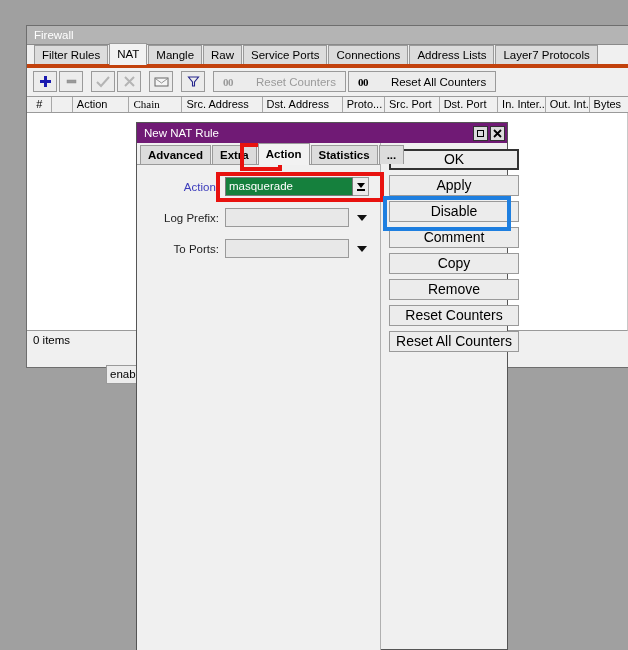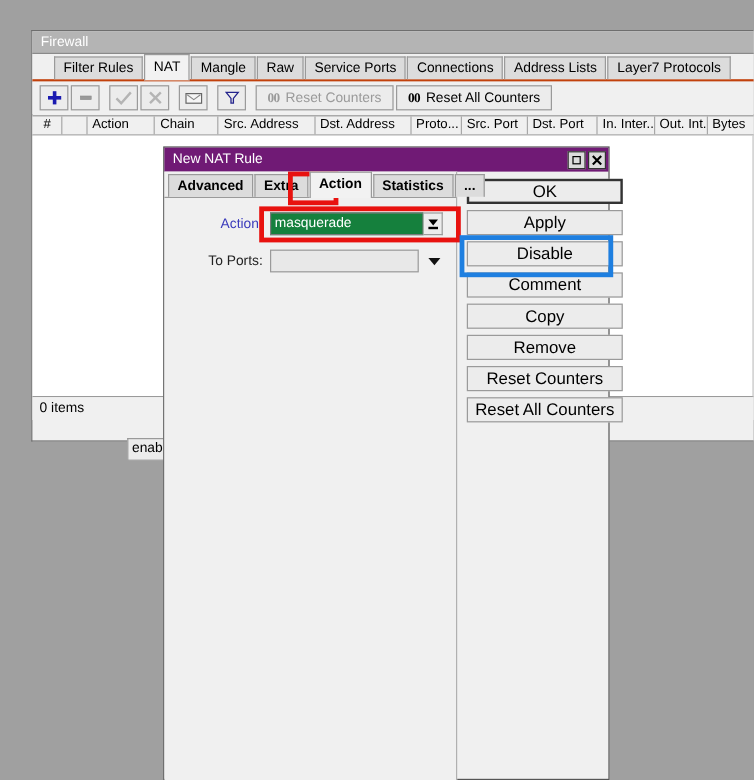--- a/index.html
+++ b/index.html
@@ -42,23 +42,23 @@
   #firewall-title-text {
     color: #ffffff;
     font-size: 11.5px;
   }
 
   
   .tabstrip {
     display: flex;
     align-items: flex-end;
     height: 23px;
-    padding-left: 18px;
-    background: #f0f0f0;
-    border-bottom: 2px solid #c2410c;
+    padding-left: 7px;
+    background: #f0f0f0;
+    border-bottom: 4px solid #c2410c;
     box-sizing: border-box;
   }
   .tab {
     height: 19px;
     line-height: 18px;
     padding: 0 7px;
     background: #dcdcdc;
     border: 1px solid #9a9a9a;
     border-bottom: none;
     margin-right: 1px;
@@ -96,20 +96,21 @@
     justify-content: center;
     box-sizing: border-box;
     cursor: default;
   }
   .tbtn.sep-gap { margin-left: 6px; }
   .tbtn.wide {
     width: auto;
     padding: 0 9px;
     font-size: 11.5px;
     color: #9a9a9a;
+    gap: 18px;
   }
   .tbtn.wide.on { color: #000; }
   .tbtn.wide .ctr-num {
     font-family: "Liberation Serif", serif;
     font-weight: bold;
     font-size: 11px;
     margin-right: 5px;
     letter-spacing: -0.5px;
   }
 
@@ -418,21 +419,21 @@
     <div class="tbtn wide on">
       <span class="ctr-num">00</span>
       <span>Reset All Counters</span>
     </div>
   </div>
 
   <div id="firewall-colheaders">
     <div class="colhdr" style="width:28px;text-align:center;padding-left:0;">#</div>
     <div class="colhdr" style="width:22px;"></div>
     <div class="colhdr" style="width:62px;">Action</div>
-    <div class="colhdr" style="width:58px;">Chain</div>
+    <div class="colhdr" style="width:58px;font-family:Liberation Serif, serif;">Chain</div>
     <div class="colhdr" style="width:88px;">Src. Address</div>
     <div class="colhdr" style="width:88px;">Dst. Address</div>
     <div class="colhdr" style="width:46px;">Proto...</div>
     <div class="colhdr" style="width:60px;">Src. Port</div>
     <div class="colhdr" style="width:64px;">Dst. Port</div>
     <div class="colhdr" style="width:52px;">In. Inter...</div>
     <div class="colhdr" style="width:48px;">Out. Int...</div>
     <div class="colhdr" style="width:42px;border-right:none;">Bytes</div>
   </div>
 
@@ -480,20 +481,25 @@
           <div class="finput selected">masquerade</div>
           <div class="drop-btn">
             <div style="display:flex;flex-direction:column;align-items:center;">
               <div class="arrow-down"></div>
               <div class="arrow-bar"></div>
             </div>
           </div>
         </div>
 
 
+        <div class="frow">
+          <div class="flabel dark">Log Prefix:</div>
+          <input class="finput" style="width: 124px;" placeholder="">
+          <div class="plain-arrow"></div>
+        </div>
 
         <div class="frow">
           <div class="flabel dark">To Ports:</div>
           <input class="finput" style="width: 124px;" placeholder="">
           <div class="plain-arrow"></div>
         </div>
 
       </div>
     </div>
 

